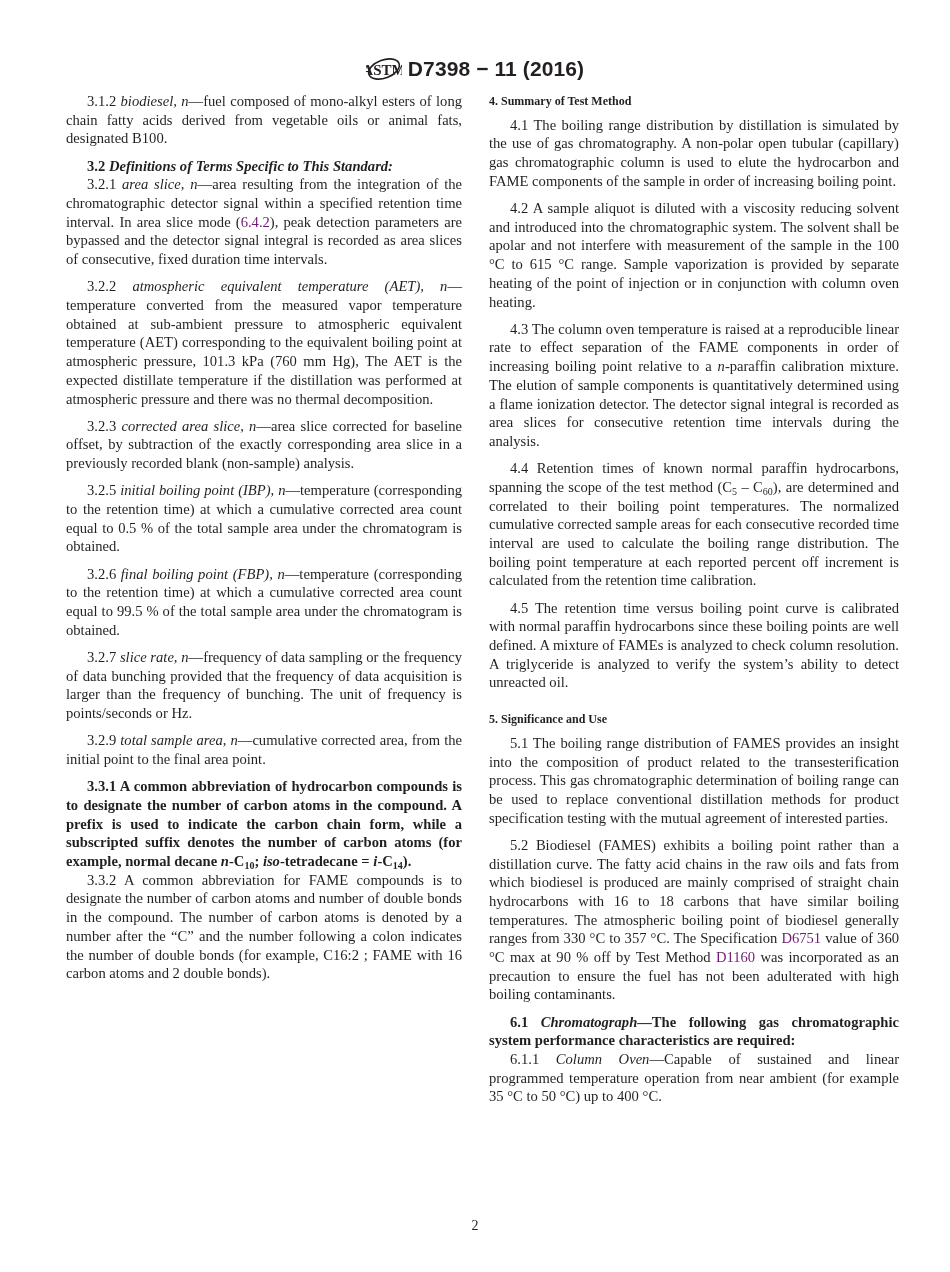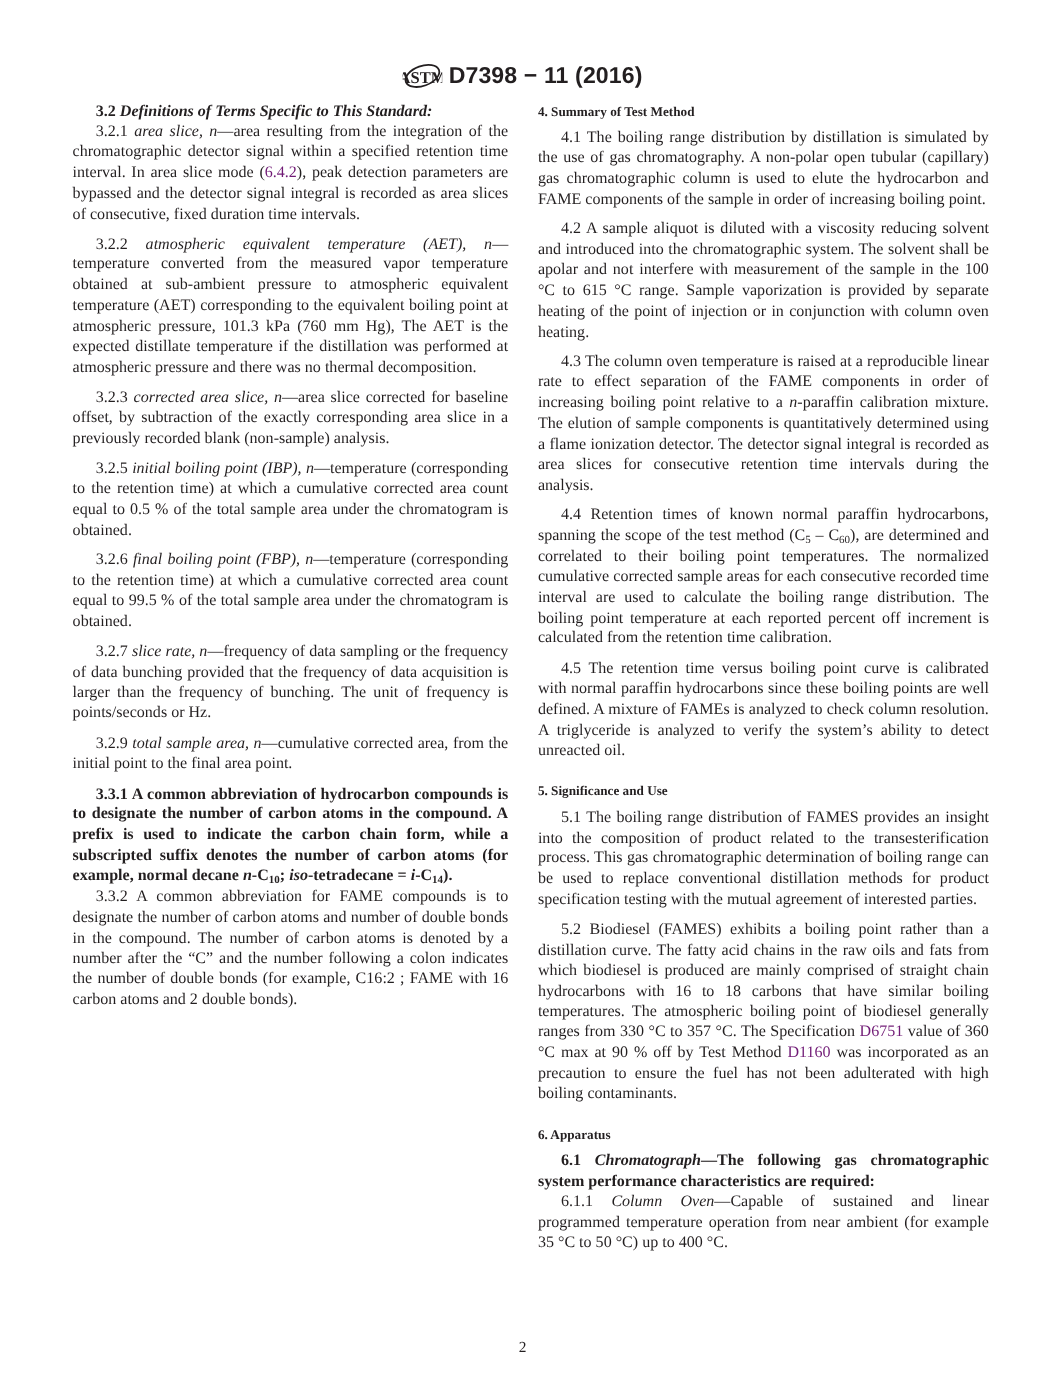--- a/index.html
+++ b/index.html
@@ -48,20 +48,21 @@
   <span class="logo">
     <svg width="36" height="34" viewBox="0 0 36 34">
       <ellipse cx="18" cy="17" rx="16" ry="9" fill="none" stroke="#231f20" stroke-width="1.6" transform="rotate(-20 18 17)"></ellipse>
       <text x="18" y="23" text-anchor="middle" font-family="Liberation Serif, serif" font-weight="bold" font-size="15" fill="#231f20">ASTM</text>
     </svg>
   </span>
   <span class="doc-id">D7398 − 11 (2016)</span>
 </div>
 
 <div class="col left">
+  <p class="p"><span class="ind"></span><span>3.1.2</span> <span class="i">biodiesel, n</span><span>—fuel composed of mono-alkyl esters of long chain fatty acids derived from vegetable oils or animal fats, designated B100.</span></p>
 
   <p class="p tight"><span class="ind"></span><span>3.2</span> <span class="i">Definitions of Terms Specific to This Standard:</span></p>
 
   <p class="p"><span class="ind"></span><span>3.2.1</span>  <span class="i">area slice, n</span><span>—area resulting from the integration of the chromatographic detector signal within a specified retention time interval. In area slice mode (</span><span class="link">6.4.2</span><span>), peak detection parameters are bypassed and the detector signal integral is recorded as area slices of consecutive, fixed duration time intervals.</span></p>
 
   <p class="p"><span class="ind"></span><span>3.2.2</span> <span class="i">atmospheric equivalent temperature (AET), n</span><span>—temperature converted from the measured vapor temperature obtained at sub-ambient pressure to atmospheric equivalent temperature (AET) corresponding to the equivalent boiling point at atmospheric pressure, 101.3 kPa (760 mm Hg), The AET is the expected distillate temperature if the distillation was performed at atmospheric pressure and there was no thermal decomposition.</span></p>
 
   <p class="p"><span class="ind"></span><span>3.2.3</span> <span class="i">corrected area slice, n</span><span>—area slice corrected for baseline offset, by subtraction of the exactly corresponding area slice in a previously recorded blank (non-sample) analysis.</span></p>
 
 
@@ -92,20 +93,19 @@
   <p class="p"><span class="ind"></span><span>4.4</span>  <span>Retention times of known normal paraffin hydrocarbons, spanning the scope of the test method (C</span><sub>5</sub><span> – C</span><sub>60</sub><span>), are determined and correlated to their boiling point temperatures. The normalized cumulative corrected sample areas for each consecutive recorded time interval are used to calculate the boiling range distribution. The boiling point temperature at each reported percent off increment is calculated from the retention time calibration.</span></p>
 
   <p class="p"><span class="ind"></span><span>4.5</span> <span>The retention time versus boiling point curve is calibrated with normal paraffin hydrocarbons since these boiling points are well defined. A mixture of FAMEs is analyzed to check column resolution. A triglyceride is analyzed to verify the system’s ability to detect unreacted oil.</span></p>
 
   <div class="h gap">5.  Significance and Use</div>
 
   <p class="p"><span class="ind"></span><span>5.1</span> <span>The boiling range distribution of FAMES provides an insight into the composition of product related to the transesterification process. This gas chromatographic determination of boiling range can be used to replace conventional distillation methods for product specification testing with the mutual agreement of interested parties.</span></p>
 
   <p class="p"><span class="ind"></span><span>5.2</span> <span>Biodiesel (FAMES) exhibits a boiling point rather than a distillation curve. The fatty acid chains in the raw oils and fats from which biodiesel is produced are mainly comprised of straight chain hydrocarbons with 16 to 18 carbons that have similar boiling temperatures. The atmospheric boiling point of biodiesel generally ranges from 330 °C to 357 °C. The Specification </span><span class="link">D6751</span><span> value of 360 °C max at 90 % off by Test Method </span><span class="link">D1160</span><span> was incorporated as an precaution to ensure the fuel has not been adulterated with high boiling contaminants.</span></p>
 
-  <div class="h gap">6.  Apparatus</div>
 
   <p class="p tight"><span class="ind"></span><span>6.1</span> <span class="i">Chromatograph</span><span>—The following gas chromatographic system performance characteristics are required:</span></p>
 
   <p class="p"><span class="ind"></span><span>6.1.1</span> <span class="i">Column Oven</span><span>—Capable of sustained and linear programmed temperature operation from near ambient (for example 35 °C to 50 °C) up to 400 °C.</span></p>
 </div>
 
 <div class="footer">2</div>
 
 </body></html>

